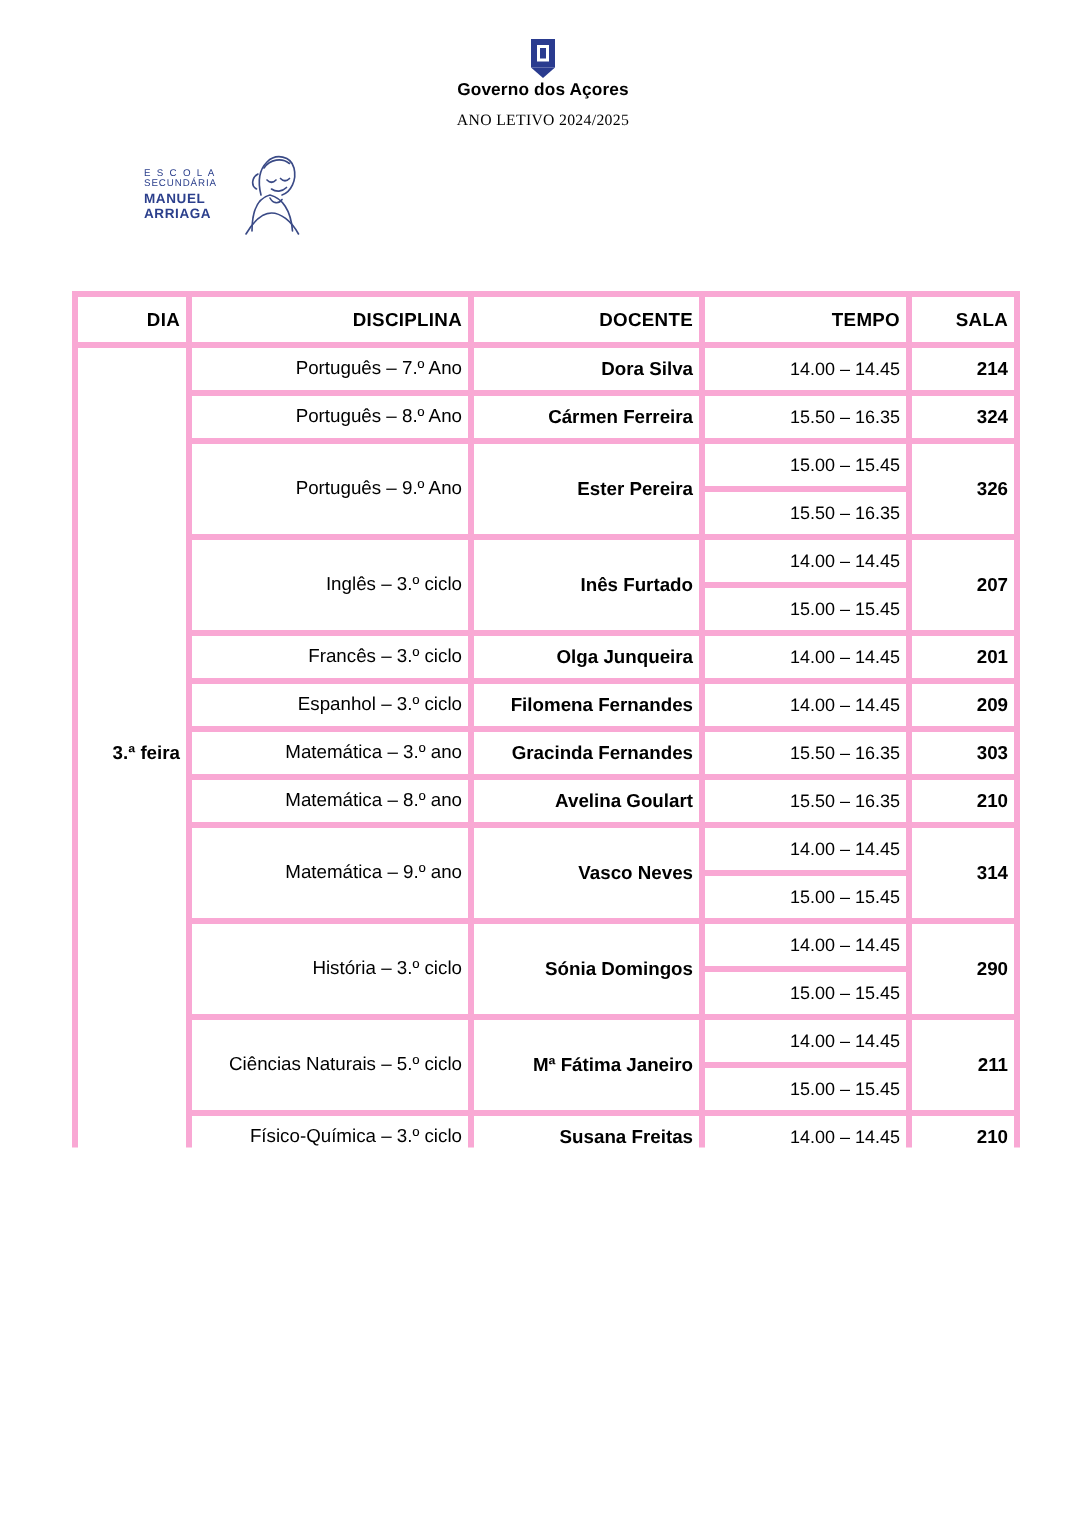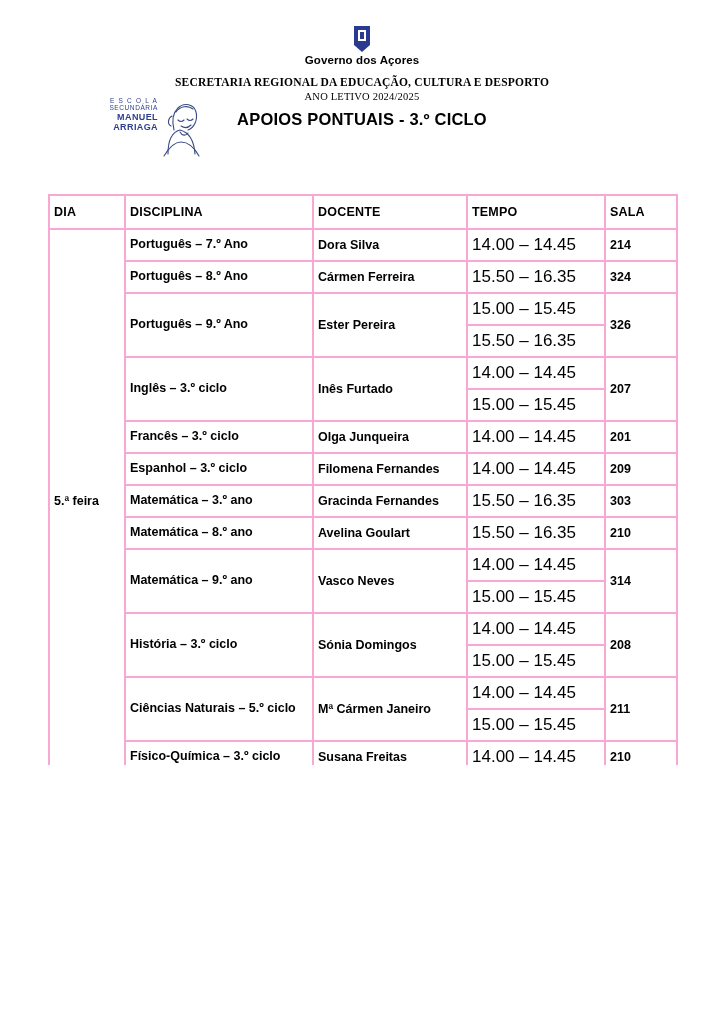--- a/index.html
+++ b/index.html
@@ -62,23 +62,23 @@
   .school-logo {
     position: absolute;
     left: 96px;
     top: 92px;
     width: 112px;
     height: 68px;
   }
   .school-logo .words {
     position: absolute;
     left: 0;
-    top: 5px;
+    top: 20px;
     width: 62px;
-    text-align: right;
+    text-align: left;
     line-height: 1.12;
   }
   .school-logo .w1 { font-size: 6.5px; color:#2b3f8c; letter-spacing:1.2px; }
   .school-logo .w2 { font-size: 6.5px; color:#2b3f8c; letter-spacing:.6px; }
   .school-logo .w3 { font-size: 9px; color:#2b3f8c; font-weight:bold; letter-spacing:.4px; }
   .school-logo .w4 { font-size: 9px; color:#2b3f8c; font-weight:bold; letter-spacing:.4px; }
   .school-logo svg { position: absolute; left: 58px; top: 0; }
 
   
   .table-wrap {
@@ -86,53 +86,53 @@
     left: 48px;
     top: 194px;
     width: 628px;
   }
   table.sched {
     border-collapse: collapse;
     width: 628px;
     table-layout: fixed;
   }
   table.sched td, table.sched th {
-    border: 2px solid #f9a8d4;
+    border: 4px solid #f9a8d4;
     padding: 0 4px;
     vertical-align: middle;
-    text-align: left;
+    text-align: right;
   }
   thead th {
     height: 34px;
     font-size: 12.5px;
     font-weight: bold;
     letter-spacing: .2px;
   }
   .col-dia   { width: 76px; }
   .col-disc  { width: 188px; }
   .col-doc   { width: 154px; }
   .col-tempo { width: 138px; }
   .col-sala  { width: 72px; }
 
   td.dia {
     font-size: 12.5px;
     font-weight: bold;
   }
   td.disc {
     font-size: 12.5px;
-    font-weight: bold;
+    font-weight: normal;
     line-height: 1.55;
     padding: 4px 6px;
   }
   td.doc {
     font-size: 12.5px;
     font-weight: bold;
   }
   td.tempo {
-    font-size: 17px;
+    font-size: 12px;
     font-weight: normal;
     height: 32px;
   }
   td.sala {
     font-size: 12.5px;
     font-weight: bold;
   }
 
   
   .mascot {
@@ -151,23 +151,21 @@
   <div class="header">
 
     <svg class="gov-crest" viewBox="0 0 22 26">
       <rect x="3" y="0" width="16" height="19" fill="#2a3b8f"></rect>
       <path d="M3 19 L19 19 L11 26 Z" fill="#2a3b8f"></path>
       <rect x="7" y="4" width="8" height="11" fill="#ffffff"></rect>
       <rect x="9" y="6" width="4" height="7" fill="#2a3b8f"></rect>
     </svg>
 
     <div class="gov-title">Governo dos Açores</div>
-    <div class="sec-line">SECRETARIA REGIONAL DA EDUCAÇÃO, CULTURA E DESPORTO</div>
     <div class="ano-line">ANO LETIVO 2024/2025</div>
-    <div class="doc-title">APOIOS PONTUAIS - 3.º CICLO</div>
 
     <div class="school-logo">
       <div class="words">
         <div class="w1">E S C O L A</div>
         <div class="w2">SECUNDÁRIA</div>
         <div class="w3">MANUEL</div>
         <div class="w4">ARRIAGA</div>
       </div>
       <svg width="54" height="66" viewBox="0 0 54 66">
         <g fill="none" stroke="#3a4a86" stroke-width="1.1" stroke-linecap="round">
@@ -198,21 +196,21 @@
         <tr>
           <th>DIA</th>
           <th>DISCIPLINA</th>
           <th>DOCENTE</th>
           <th>TEMPO</th>
           <th>SALA</th>
         </tr>
       </thead>
       <tbody id="sched-body">
           <tr>
-            <td class="dia" rowspan="17">5.ª feira</td>
+            <td class="dia" rowspan="17">3.ª feira</td>
             <td class="disc" rowspan="1">Português – 7.º Ano</td>
             <td class="doc" rowspan="1">Dora Silva</td>
             <td class="tempo">14.00 – 14.45</td>
             <td class="sala" rowspan="1">214</td>
           </tr>
           <tr>
             <td class="disc" rowspan="1">Português – 8.º Ano</td>
             <td class="doc" rowspan="1">Cármen Ferreira</td>
             <td class="tempo">15.50 – 16.35</td>
             <td class="sala" rowspan="1">324</td>
@@ -265,28 +263,28 @@
             <td class="tempo">14.00 – 14.45</td>
             <td class="sala" rowspan="2">314</td>
           </tr>
           <tr>
             <td class="tempo">15.00 – 15.45</td>
           </tr>
           <tr>
             <td class="disc" rowspan="2">História – 3.º ciclo</td>
             <td class="doc" rowspan="2">Sónia Domingos</td>
             <td class="tempo">14.00 – 14.45</td>
-            <td class="sala" rowspan="2">208</td>
+            <td class="sala" rowspan="2">290</td>
           </tr>
           <tr>
             <td class="tempo">15.00 – 15.45</td>
           </tr>
           <tr>
             <td class="disc" rowspan="2">Ciências Naturais – 5.º ciclo</td>
-            <td class="doc" rowspan="2">Mª Cármen Janeiro</td>
+            <td class="doc" rowspan="2">Mª Fátima Janeiro</td>
             <td class="tempo">14.00 – 14.45</td>
             <td class="sala" rowspan="2">211</td>
           </tr>
           <tr>
             <td class="tempo">15.00 – 15.45</td>
           </tr>
           <tr>
             <td class="disc" rowspan="1">Físico-Química – 3.º ciclo</td>
             <td class="doc" rowspan="1">Susana Freitas</td>
             <td class="tempo">14.00 – 14.45</td>

